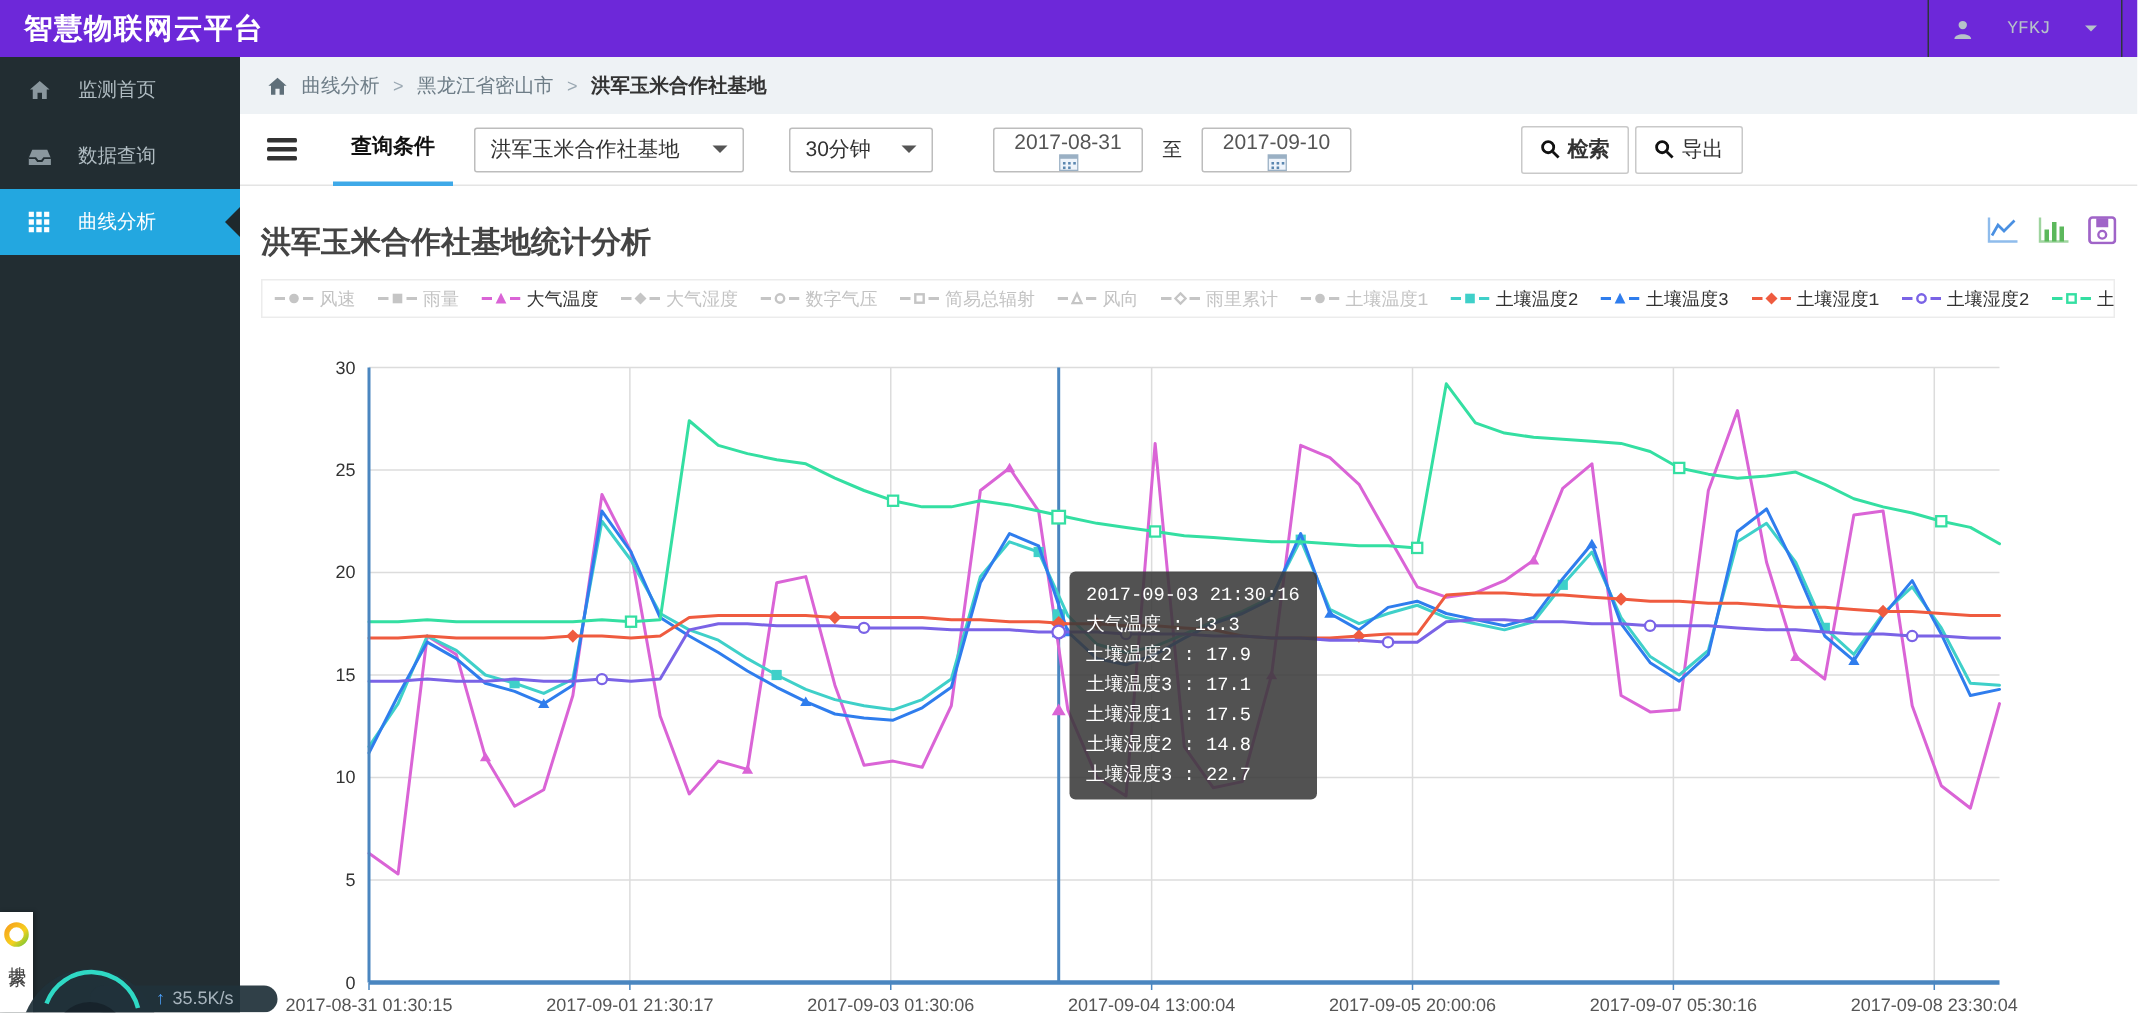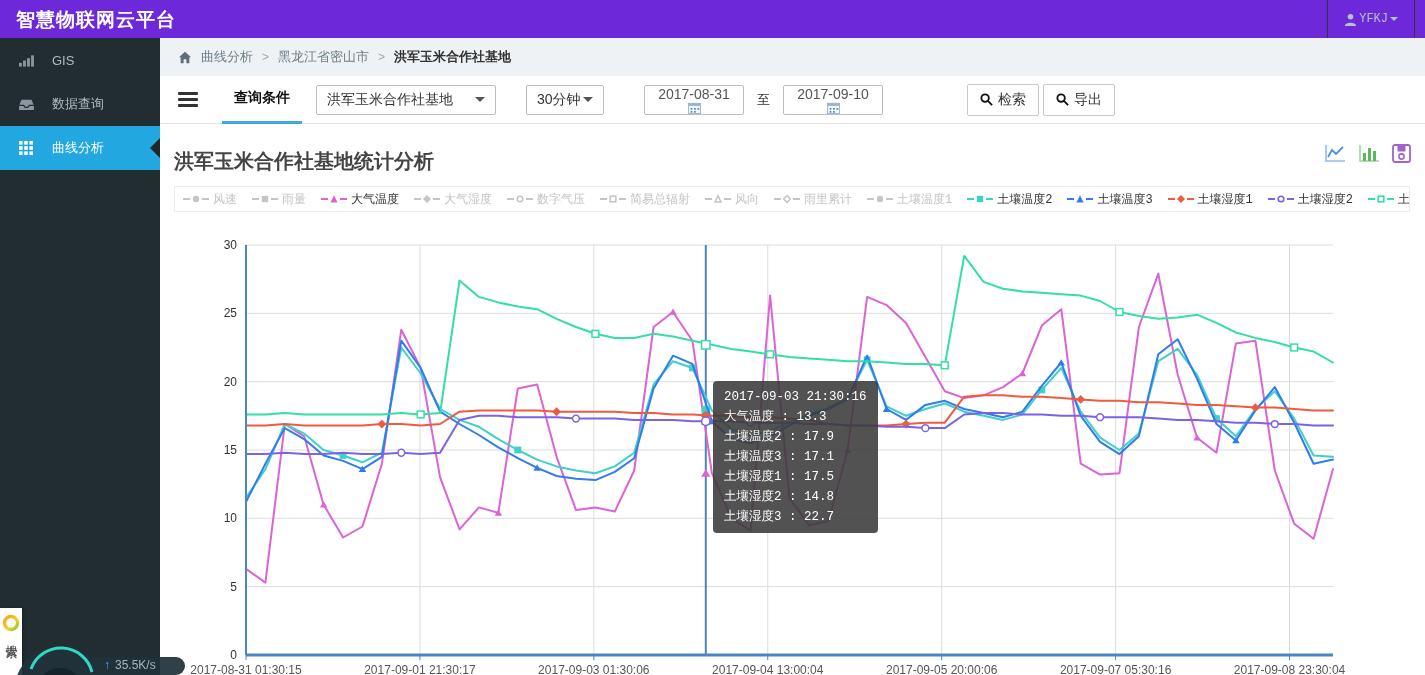--- a/index.html
+++ b/index.html
@@ -2,21 +2,21 @@
 <html><head>
 <meta charset="utf-8">
 <style>
   html,body{margin:0;padding:0;}
   body{width:1425px;height:675px;overflow:hidden;position:relative;background:#fff;
        font-family:"Liberation Sans",sans-serif;-webkit-font-smoothing:antialiased;}
   
   .hdr{position:absolute;left:0;top:0;width:100%;height:38px;background:#6d28d9;z-index:30;}
   .logo{position:absolute;left:16px;top:0;line-height:38px;color:#fff;font-size:19px;font-weight:bold;
         font-family:"DejaVu Serif",serif;letter-spacing:1px;white-space:nowrap;}
-  .userbox{position:absolute;right:10px;top:0;height:38px;display:flex;align-items:center;gap:2px;
+  .userbox{position:absolute;right:10px;top:0;height:38px;display:flex;align-items:center;gap:23px;
            padding:0 16px;color:#b6c2c9;font-size:12px;border-left:1px solid #2c363c;border-right:1px solid #2c363c;cursor:pointer;}
   .caret{width:0;height:0;border:4px solid transparent;border-top-color:#b6c2c9;margin-top:4px;}
   
   .sidebar{position:absolute;left:0;top:38px;width:160px;bottom:0;background:#222d32;z-index:10;}
   .side-item{height:44px;display:flex;align-items:center;color:#b0bcc2;font-size:13px;position:relative;cursor:pointer;}
   .side-item .ic{width:52px;display:flex;justify-content:center;align-items:center;}
   .side-item.active{background:#23a7e0;color:#fff;}
   .side-item.active::after{content:"";position:absolute;right:0;top:50%;margin-top:-10px;
         border:10px solid transparent;border-right-color:#1e282c;}
   
@@ -27,28 +27,28 @@
   .crumb.current{color:#333;font-weight:bold;}
   .toolbar{height:48px;border-bottom:1px solid #e4e4e4;display:flex;align-items:center;background:#fff;padding-left:18px;box-sizing:border-box;}
   .burger{width:20px;cursor:pointer;display:flex;flex-direction:column;gap:3px;}
   .burger i{display:block;height:3px;background:#333;border-radius:1px;}
   .qtab{margin-left:24px;height:48px;display:flex;align-items:center;padding:0 12px;font-size:14px;
         font-weight:bold;color:#111;border-bottom:3px solid #3fa9e8;box-sizing:border-box;cursor:pointer;}
   .sel{height:30px;border:1px solid #bdbdbd;border-radius:2px;background:#fff;display:flex;align-items:center;
        padding:0 10px;font-size:14px;color:#333;cursor:pointer;box-sizing:border-box;}
   .sel .scaret{width:0;height:0;border:5px solid transparent;border-top-color:#555;margin-left:auto;margin-top:5px;}
   .sel1{margin-left:14px;width:180px;}
-  .sel2{margin-left:30px;width:78px;}
+  .sel2{margin-left:30px;width:96px;}
   .datebox{height:30px;border:1px solid #bdbdbd;border-radius:2px;display:flex;align-items:center;
            padding:0 8px;font-size:14px;color:#555;width:100px;justify-content:space-between;box-sizing:border-box;cursor:pointer;background:#fff;flex-direction:column;}
   .d1{margin-left:40px;}
   .zhi{margin:0 13px;font-size:13px;color:#333;}
   .btn{height:30px;border:1px solid #c9c9c9;background:#fff;border-radius:2px;display:flex;align-items:center;
        padding:0 12px;gap:5px;font-size:14px;color:#333;cursor:pointer;}
-  .btn1{margin-left:84px;}
+  .btn1{margin-left:113px;font-weight:bold;}
   .btn2{margin-left:4px;}
   .card-title{position:absolute;left:14px;top:110px;font-size:20px;font-weight:bold;color:#444;}
   .toolbox{position:absolute;right:14px;top:106px;display:flex;gap:12px;align-items:center;}
   .toolbox span{cursor:pointer;display:flex;}
   
   .legend{position:absolute;left:14px;top:148px;width:1236px;height:26px;border:1px solid #ececec;
           display:flex;align-items:center;padding:0 8px;gap:15px;box-sizing:border-box;overflow:hidden;}
   .lg{display:flex;align-items:center;gap:4px;font-size:12px;color:#333;cursor:pointer;white-space:nowrap;font-family:Liberation Mono, monospace;}
   .lg.off{color:#c3c3c3;}
   
@@ -74,28 +74,25 @@
     </svg>
     <span style="font-family:'Liberation Mono',monospace;">YFKJ</span>
     <span class="caret"></span>
   </div>
 </div>
 
 <div class="sidebar">
   <div id="sidemenu">
       <div class="side-item">
         <span class="ic" style="color: rgb(138, 151, 158);">
-          <svg width="15" height="13" viewBox="0 0 16 13">
-            <rect x="0" y="9" width="3" height="4" fill="currentColor"></rect>
-            <rect x="4.3" y="6.5" width="3" height="6.5" fill="currentColor"></rect>
-            <rect x="8.6" y="4" width="3" height="9" fill="currentColor"></rect>
-            <rect x="12.9" y="1" width="3" height="12" fill="currentColor"></rect>
+          <svg width="15" height="14" viewBox="0 0 16 15">
+            <path d="M8 1 L15 7.2 H13 V14 H9.6 V9.4 H6.4 V14 H3 V7.2 H1 Z" fill="currentColor"></path>
           </svg>
         </span>
-        <span>GIS</span>
+        <span>监测首页</span>
       </div>
       <div class="side-item">
         <span class="ic" style="color: rgb(138, 151, 158);">
           <svg width="15" height="13" viewBox="0 0 16 14">
             <path d="M0 8 L2.6 2 H13.4 L16 8 V13 H0 Z" fill="currentColor"></path>
             <path d="M0 8 H5 L6.5 10 H9.5 L11 8 H16" fill="none" stroke="#222d32" stroke-width="1.4"></path>
           </svg>
         </span>
         <span>数据查询</span>
       </div>

